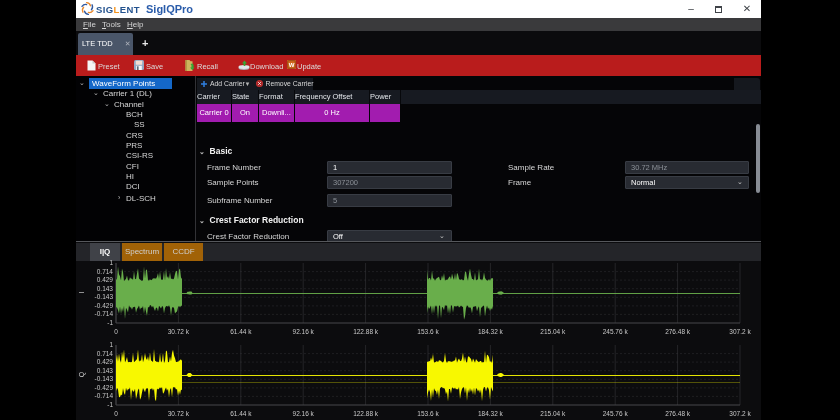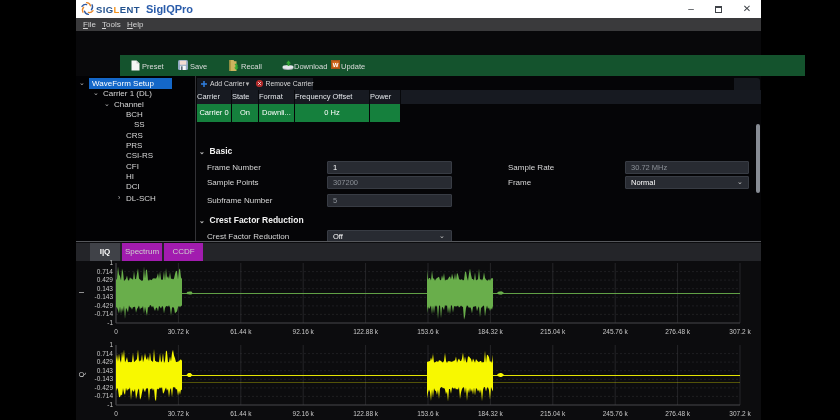--- a/index.html
+++ b/index.html
@@ -16,46 +16,46 @@
 #menu { position:absolute; left:0; top:18px; width:685px; height:13px; background:#3a3a3c; color:#d4d4d4; font-size:8px; }
 #menu span { position:absolute; top:2px; }
 #menu u { text-decoration:underline; }
 
 #tabbar { position:absolute; left:0; top:31px; width:685px; height:24px; background:#0b0b0d; }
 #tab1 { position:absolute; left:2px; top:2px; width:55px; height:22px; background:#4a5669; color:#fff; font-size:7.5px; line-height:22px; border-radius:2px 2px 0 0; }
 #tab1 .txt { margin-left:4px; }
 #tab1 .x { position:absolute; right:2.5px; top:0; color:#aeb3bb; font-size:7px; }
 #plus { position:absolute; left:66px; top:6px; color:#e8e8e8; font-size:11px; font-weight:bold; }
 
-#toolbar { position:absolute; left:0; top:55px; width:685px; height:21px; background:#14532d; color:#dcdcdc; font-size:7.5px;margin-left:44px; }
+#toolbar { position:absolute; left:0; top:55px; width:685px; height:21px; background:#b91c1c; color:#dcdcdc; font-size:7.5px; }
 .tbi { position:absolute; top:5px; }
 .tbl { position:absolute; top:7px; }
 
 #content { position:absolute; left:0; top:76px; width:685px; height:165px; background:#050507; overflow:hidden; }
 #tree { position:absolute; left:0; top:0; width:120px; height:165px; background:#020204; border-right:1px solid #323236; color:#d8d8d8; font-size:8px; }
 .trow { position:absolute; white-space:nowrap; }
 .chev { color:#b9b9b9; font-size:7px; }
 #main { position:absolute; left:121px; top:0; width:564px; height:165px; }
 #addbar { position:absolute; left:0; top:1.5px; width:116px; height:12.5px; background:#15181e; color:#d8d8d8; font-size:6.8px; }
 #addbar span { white-space:nowrap; }
 #thead { position:absolute; left:0; top:14px; width:564px; height:14px; background:#171a21; color:#e2e5e9; font-size:7.5px; }
 .th { position:absolute; top:2px; }
 .colsep { position:absolute; top:0; width:1px; height:14px; background:#07080b; }
 #trow { position:absolute; left:0; top:28px; width:203px; height:18px; }
-.cell { position:absolute; top:0; height:18px; background:#15803d; color:#fff; font-size:7.5px; line-height:18px; text-align:center; }
+.cell { position:absolute; top:0; height:18px; background:#a21caf; color:#fff; font-size:7.5px; line-height:18px; text-align:center; }
 .flabel { position:absolute; color:#d6d6d6; font-size:8px; white-space:nowrap; }
 .fhead { position:absolute; color:#f2f2f2; font-size:8.5px; font-weight:bold; white-space:nowrap; }
 .input { position:absolute; width:125px; height:13px; background:#282b32; border:1px solid #383c44; border-radius:1px; font-size:7.5px; color:#fff; line-height:12px; padding-left:5px; }
 .input.dis { color:#8b9097; }
 .ddcaret { position:absolute; color:#c9c9c9; font-size:7px; }
 #sbar { position:absolute; left:559px; top:48px; width:4px; height:69px; background:#878c94; border-radius:2px; }
 
 #wave { position:absolute; left:0; top:241px; width:685px; height:179px; background:#0c0c0e; border-top:1px solid #56585c; }
 #wtabs { position:absolute; left:0; top:1px; width:685px; height:18px; background:#242529; }
-.wtab { position:absolute; top:0; height:18px; text-align:center; line-height:18px; font-size:8px; color:#cfcfcf; background:#a21caf; }
+.wtab { position:absolute; top:0; height:18px; text-align:center; line-height:18px; font-size:8px; color:#cfcfcf; background:#a16207; }
 .wtab.act { background:#404248; color:#fff; font-weight:bold; }
 .ylab { position:absolute; left:81px; width:32px; font-size:6.5px; color:#c8c8c8; text-align:right; white-space:nowrap; }
 .xlab { position:absolute; width:50px; font-size:6.5px; color:#c8c8c8; text-align:center; }
 .rotlab { position:absolute; color:#cccccc; font-size:7px; transform:rotate(-90deg); }
 </style></head>
 <body>
 <div id="win">
   <div id="menu">
     <span style="left:7px"><u>F</u>ile</span>
     <span style="left:26px"><u>T</u>ools</span>
@@ -71,20 +71,24 @@
         <path d="M -1.5 -9.3 Q 3.5 -8.8 4.8 -4.4" stroke="#e8872b" transform="rotate(240)"></path>
         <path d="M -1.5 -9.3 Q 3.5 -8.8 4.8 -4.4" stroke="#30599f" transform="rotate(300)"></path>
       </g>
     </svg>
     <div id="siglent">SIG<span class="o">L</span>ENT</div>
     <div id="sigiq">SigIQPro</div>
     <div class="winbtn" style="left:606px;">–</div>
     <div class="abs" style="left:638.5px;top:6px;width:7px;height:6.5px;border:1px solid #3f4348;border-top-width:2px"></div>
     <div class="winbtn" style="left:662px;">✕</div>
   </div>
+  <div id="tabbar">
+    <div id="tab1"><span class="txt">LTE TDD</span><span class="x">✕</span></div>
+    <div id="plus">+</div>
+  </div>
   <div id="toolbar">
     <svg class="tbi" style="left:11px" width="9" height="11" viewBox="0 0 9 11">
         <path d="M0.5 0.5 h5 l3 3 v7 h-8 z" fill="#f5f5f5"></path>
         <path d="M5.5 0.5 l3 3 h-3 z" fill="#c9c9c9"></path>
       </svg>
     <span class="tbl" style="left:22px">Preset</span>
     <svg class="tbi" style="left:58px" width="10" height="10" viewBox="0 0 10 10">
         <rect x="0" y="0" width="10" height="10" rx="1.5" fill="#93aac4"></rect>
         <rect x="1.8" y="0.8" width="6.4" height="4" rx="0.5" fill="#f3dcd2"></rect>
         <rect x="2.2" y="5.8" width="5.6" height="4.2" fill="#f5f7fa"></rect>
@@ -107,21 +111,21 @@
         <rect x="0" y="0" width="9" height="9" rx="1" fill="#d2691e"></rect>
         <rect x="0.7" y="0.7" width="7.6" height="7.6" rx="1" fill="none" stroke="#8a4513" stroke-width="0.8"></rect>
         <text x="4.5" y="6.8" font-size="6" fill="#fff" text-anchor="middle" font-weight="bold">W</text>
       </svg>
     <span class="tbl" style="left:221px">Update</span>
   </div>
   <div id="content">
     <div id="tree">
       <div class="trow" style="left:3px;top:1.5px"><span class="chev">⌄</span></div>
       <div class="abs" style="left:13px;top:1.5px;width:83px;height:11px;background:#1467c8"></div>
-      <div class="trow" style="left:16px;top:2.5px;color:#fff">WaveForm Setup</div>
+      <div class="trow" style="left:16px;top:2.5px;color:#fff">WaveForm Points</div>
       <div class="trow" style="left:17px;top:12px"><span class="chev">⌄</span></div>
       <div class="trow" style="left:27px;top:13px">Carrier 1 (DL)</div>
       <div class="trow" style="left:28px;top:22.5px"><span class="chev">⌄</span></div>
       <div class="trow" style="left:38px;top:23.5px">Channel</div>
       <div class="trow" style="left:50px;top:34px">BCH</div>
       <div class="trow" style="left:58px;top:44.4px">SS</div>
       <div class="trow" style="left:50px;top:54.7px">CRS</div>
       <div class="trow" style="left:50px;top:65px">PRS</div>
       <div class="trow" style="left:50px;top:75.4px">CSI-RS</div>
       <div class="trow" style="left:50px;top:85.7px">CFI</div>

